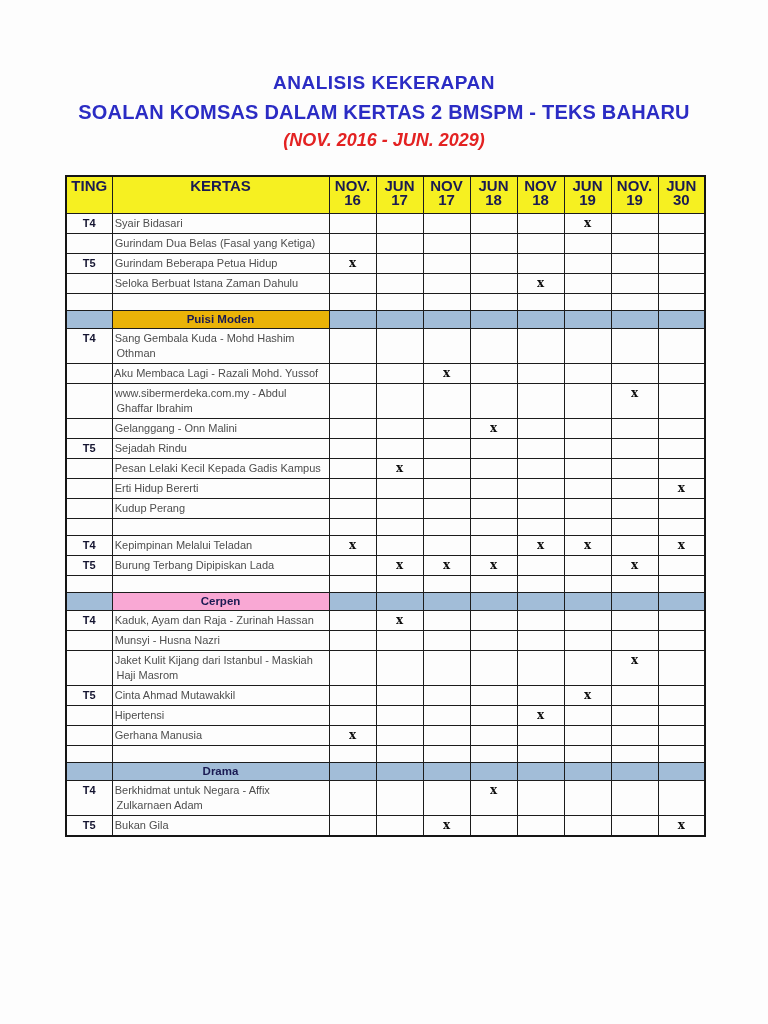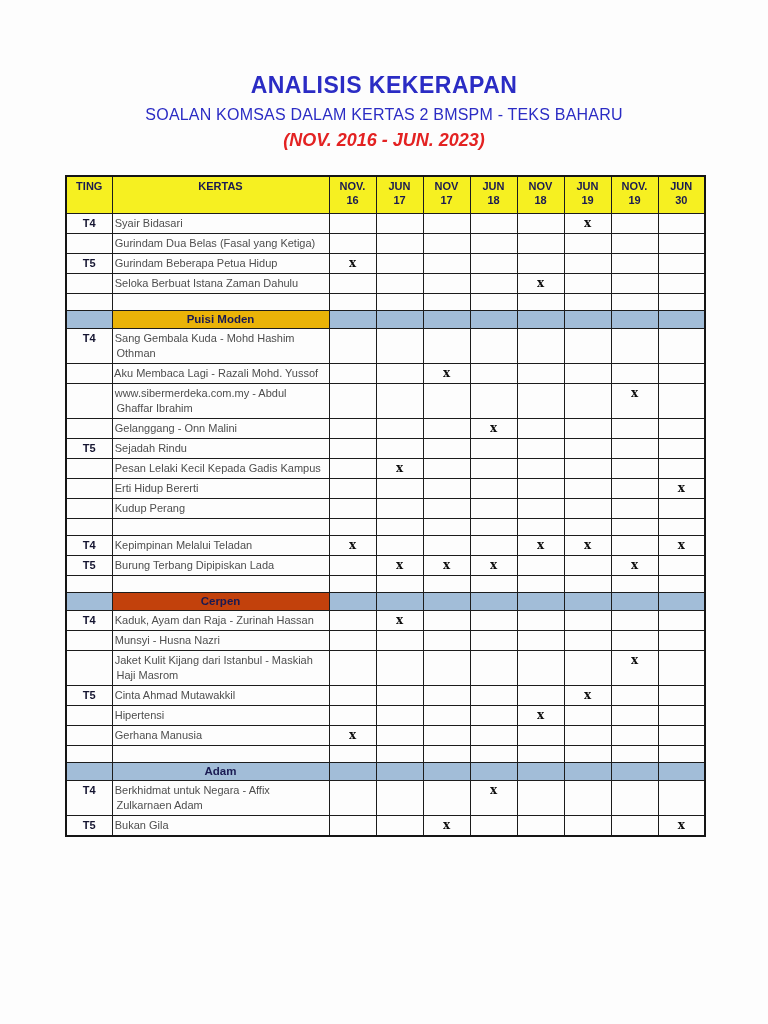--- a/index.html
+++ b/index.html
@@ -9,46 +9,46 @@
     font-family:"Liberation Sans", sans-serif;
     position:relative;
     overflow:hidden;
   }
   .titles{
     position:absolute;
     top:72px;left:0;width:768px;
     text-align:center;
   }
   .title-1{
-    font-size:23px;font-weight:bold;letter-spacing:.5px;
+    font-size:19px;font-weight:bold;letter-spacing:.5px;
     margin:0 0 7px 0;
   }
   .title-2{
-    font-size:16px;font-weight:normal;letter-spacing:.2px;
+    font-size:20px;font-weight:bold;letter-spacing:.2px;
     margin:0 0 6px 0;
   }
   .title-3{
     font-size:18px;font-weight:bold;font-style:italic;
     margin:0;
   }
   table.freq{
     position:absolute;top:175px;left:65px;
     width:641px;
     border-collapse:collapse;
     table-layout:fixed;
   }
   table.freq td, table.freq th{
     border:1px solid #1c1c1c;
     padding:2px 4px;
     vertical-align:top;
     overflow:hidden;
   }
   table.freq{border:2px solid #151515;}
   th.hd{
-    font-size:11px;font-weight:bold;
+    font-size:15px;font-weight:bold;
     text-align:center;vertical-align:middle;
     line-height:14px;
     height:32px;
     padding:1px 2px;
   }
   td.ting{
     font-size:11px;font-weight:bold;
     text-align:center;
     line-height:15px;
   }
@@ -74,21 +74,21 @@
     padding:2px 0;
   }
   tr.blank td{height:12px;}
 </style>
 </head>
 <body>
 
 <div class="titles">
   <div class="title-1" style="color: rgb(43, 44, 196);">ANALISIS KEKERAPAN</div>
   <div class="title-2" style="color: rgb(43, 44, 196);">SOALAN KOMSAS DALAM KERTAS 2 BMSPM - TEKS BAHARU</div>
-  <div class="title-3" style="color: rgb(227, 34, 34);">(NOV. 2016 - JUN. 2023)</div>
+  <div class="title-3" style="color: rgb(227, 34, 34);">(NOV. 2016 - JUN. 2029)</div>
 </div>
 
 <table class="freq">
   <colgroup>
     <col style="width:46px">
     <col style="width:217px">
     <col style="width:47px">
       <col style="width:47px">
       <col style="width:47px">
       <col style="width:47px">
@@ -347,21 +347,21 @@
         <td></td>
         <td></td>
         <td></td>
         <td></td>
         <td></td>
         <td></td>
         <td></td>
       </tr>
       <tr class="section">
         <td style="background: rgb(162, 189, 216);"></td>
-        <td class="section-label" style="color: rgb(26, 26, 82); background: #c2410c;">Cerpen</td>
+        <td class="section-label" style="color: rgb(26, 26, 82); background: #f9a8d4;">Cerpen</td>
         <td style="background: rgb(162, 189, 216);"></td>
         <td style="background: rgb(162, 189, 216);"></td>
         <td style="background: rgb(162, 189, 216);"></td>
         <td style="background: rgb(162, 189, 216);"></td>
         <td style="background: rgb(162, 189, 216);"></td>
         <td style="background: rgb(162, 189, 216);"></td>
         <td style="background: rgb(162, 189, 216);"></td>
         <td style="background: rgb(162, 189, 216);"></td>
       </tr>
       <tr>
@@ -443,21 +443,21 @@
         <td></td>
         <td></td>
         <td></td>
         <td></td>
         <td></td>
         <td></td>
         <td></td>
       </tr>
       <tr class="section">
         <td style="background: rgb(162, 189, 216);"></td>
-        <td class="section-label" style="color: rgb(26, 26, 82); background: rgb(162, 189, 216);">Adam</td>
+        <td class="section-label" style="color: rgb(26, 26, 82); background: rgb(162, 189, 216);">Drama</td>
         <td style="background: rgb(162, 189, 216);"></td>
         <td style="background: rgb(162, 189, 216);"></td>
         <td style="background: rgb(162, 189, 216);"></td>
         <td style="background: rgb(162, 189, 216);"></td>
         <td style="background: rgb(162, 189, 216);"></td>
         <td style="background: rgb(162, 189, 216);"></td>
         <td style="background: rgb(162, 189, 216);"></td>
         <td style="background: rgb(162, 189, 216);"></td>
       </tr>
       <tr>

